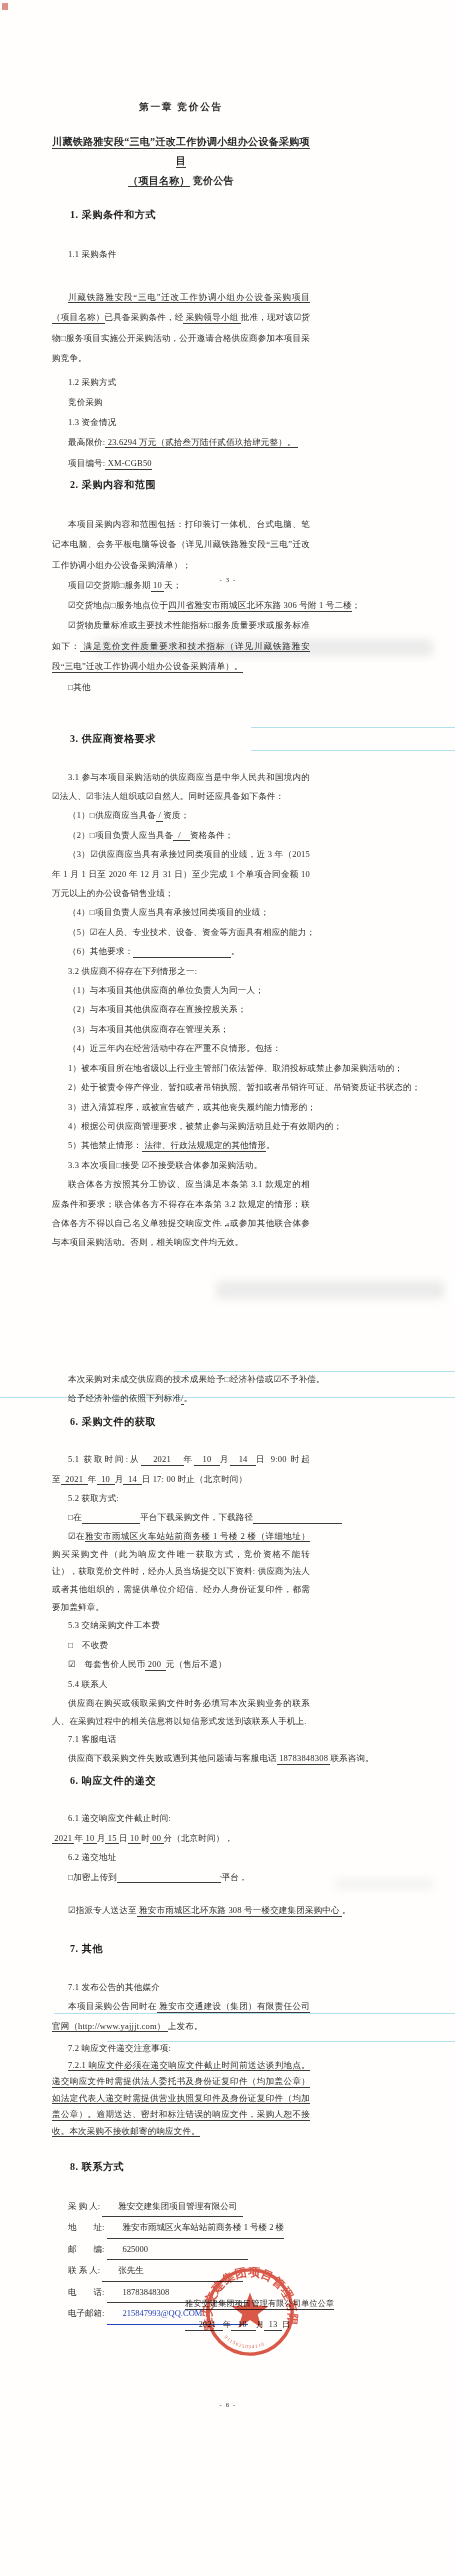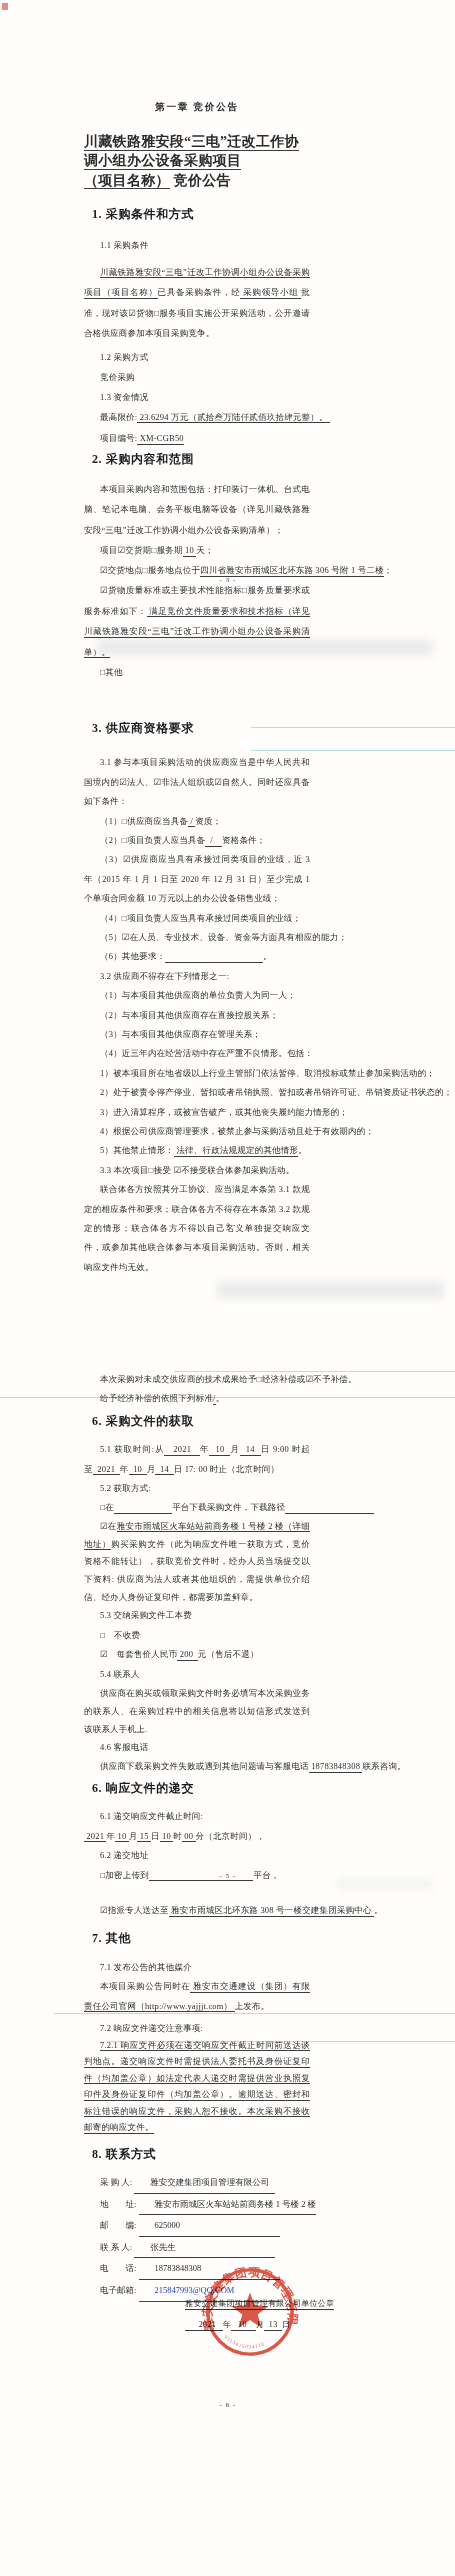--- a/index.html
+++ b/index.html
@@ -3,42 +3,42 @@
 <meta charset="utf-8">
 <style>
   html,body{margin:0;padding:0;background:#e9e9e9;}
   .doc{
     position:relative;width:456px;height:2576px;margin:0 auto;
     background:#fffefd;overflow:hidden;
     font-family:"Liberation Serif","DejaVu Serif",serif;
     color:#2b2b2b;
   }
   .page{position:absolute;left:0;width:372px;box-sizing:border-box;
-        padding-left:84px;padding-right:62px;}
+        padding-left:52px;padding-right:62px;}
   .line,.para{margin:0;font-size:8.5px;letter-spacing:0.2px;}
   .line{line-height:20px;white-space:nowrap;}
   .para{line-height:20.5px;text-align:justify;}
   .indent{text-indent:16px;}
-  .sec{font-size:12px;font-weight:700;color:#1c1c1c;margin:8px;line-height:21.6px;
+  .sec{font-size:10px;font-weight:700;color:#1c1c1c;margin:18px;line-height:21.6px;
        letter-spacing:0.6px;white-space:nowrap;}
   .chapter{text-align:center;font-size:9.7px;font-weight:600;letter-spacing:1.7px;line-height:20px;}
-  .title-line{text-align:left;font-size:14px;font-weight:700;line-height:19.4px;letter-spacing:0.3px;}
+  .title-line{text-align:center;font-size:10px;font-weight:700;line-height:19.4px;letter-spacing:0.3px;}
   .u{border-bottom:0.6px solid #3c3c3c;padding-bottom:0.6px;}
   .blue{color:#2341b8;border-bottom-color:#2341b8;}
   .pageno{position:absolute;left:0;width:456px;text-align:center;
           font-size:6.8px;letter-spacing:1.1px;color:#333;}
   
   .pg2 .line{line-height:19.4px}.pg2 .para{line-height:19.4px}
   .pg3 .line{line-height:19.4px}.pg3 .para{line-height:19.4px}
   .pg3 .para.tight3{line-height:17.7px}
   .pg3 .para.tight2{line-height:18px}
   .pg4 .line{line-height:19.4px}.pg4 .para{line-height:19.4px}
   .pg4 .para.clause{line-height:16.5px}
   .mt26{margin-top:15px}.mt24{margin-top:13.7px}.mt22{margin-top:12.5px}
-  .mt16{margin-top:9px}.mt10{margin-top:7px}
+  .mt16{margin-top:9px}.mt10{margin-top:23px}
   .mt8{margin-top:4.6px}.mt6{margin-top:3.4px}.mt4{margin-top:2.3px}.mt2{margin-top:1.1px}
   .contact-row{line-height:20px;text-indent:16px;font-size:8.5px;white-space:nowrap;}
   .cval{display:inline-block;min-width:141px;border-bottom:0.6px solid #3c3c3c;padding-bottom:0.6px;}
   .cval.blue{border-bottom-color:#2341b8;font-family:"Liberation Serif",serif;}
   
   .artifact{position:absolute;height:1.1px;background:rgba(125,203,221,.6);border-radius:0.6px;}
   .smudge{position:absolute;background:#dcdcdc;filter:blur(4px);opacity:.55;}
   .corner-mark{position:absolute;left:2.3px;top:2.8px;width:5.7px;height:7.4px;
                background:rgba(196,70,56,.6);}
   
@@ -112,21 +112,21 @@
     <h2 class="sec mt4">6. 采购文件的获取</h2>
     <p class="para indent"><span>5.1 获取时间:从</span><span class="u">&nbsp;&nbsp;&nbsp;2021&nbsp;&nbsp;&nbsp;</span><span>年</span><span class="u">&nbsp;&nbsp;10&nbsp;&nbsp;</span><span>月</span><span class="u">&nbsp;&nbsp;14&nbsp;&nbsp;</span><span>日 9:00 时起至</span><span class="u">&nbsp;&nbsp;2021&nbsp;&nbsp;</span><span>年</span><span class="u">&nbsp;&nbsp;10&nbsp;&nbsp;</span><span>月</span><span class="u">&nbsp;&nbsp;14&nbsp;&nbsp;</span><span>日 17: 00 时止（北京时间）</span></p>
     <div class="line indent">5.2 获取方式:</div>
     <p class="line indent"><span>□在</span><span class="u">&nbsp;&nbsp;&nbsp;&nbsp;&nbsp;&nbsp;&nbsp;&nbsp;&nbsp;&nbsp;&nbsp;&nbsp;&nbsp;&nbsp;&nbsp;&nbsp;&nbsp;&nbsp;&nbsp;&nbsp;&nbsp;&nbsp;&nbsp;&nbsp;&nbsp;</span><span>平台下载采购文件，下载路径</span><span class="u">&nbsp;&nbsp;&nbsp;&nbsp;&nbsp;&nbsp;&nbsp;&nbsp;&nbsp;&nbsp;&nbsp;&nbsp;&nbsp;&nbsp;&nbsp;&nbsp;&nbsp;&nbsp;&nbsp;&nbsp;&nbsp;&nbsp;&nbsp;&nbsp;&nbsp;&nbsp;&nbsp;&nbsp;&nbsp;&nbsp;&nbsp;&nbsp;&nbsp;&nbsp;&nbsp;&nbsp;&nbsp;&nbsp;</span></p>
     <p class="para indent tight3"><span>☑在</span><span class="u">雅安市雨城区火车站站前商务楼 1 号楼 2 楼（详细地址）</span><span>购买采购文件（此为响应文件唯一获取方式，竞价资格不能转让），获取竞价文件时，经办人员当场提交以下资料: 供应商为法人或者其他组织的，需提供单位介绍信、经办人身份证复印件，都需要加盖鲜章。</span></p>
     <div class="line indent">5.3 交纳采购文件工本费</div>
     <div class="line indent">□　不收费</div>
     <p class="line indent"><span>☑　每套售价人民币</span><span class="u">&nbsp;200&nbsp;&nbsp;</span><span>元（售后不退）</span></p>
     <div class="line indent">5.4 联系人</div>
     <p class="para indent tight2"><span>供应商在购买或领取采购文件时务必填写本次采购业务的联系人、在采购过程中的相关信息将以短信形式发送到该联系人手机上.</span></p>
-    <div class="line indent">4.6 客服电话</div>
+    <div class="line indent">7.1 客服电话</div>
     <p class="line indent"><span>供应商下载采购文件失败或遇到其他问题请与客服电话</span><span class="u">&nbsp;18783848308&nbsp;</span><span>联系咨询。</span></p>
     <h2 class="sec mt2">6. 响应文件的递交</h2>
     <div class="line indent mt6">6.1 递交响应文件截止时间:</div>
     <p class="line"><span class="u">&nbsp;2021&nbsp;</span><span>年</span><span class="u">&nbsp;10&nbsp;</span><span>月</span><span class="u">&nbsp;15&nbsp;</span><span>日</span><span class="u">&nbsp;10&nbsp;</span><span>时</span><span class="u">&nbsp;00&nbsp;</span><span>分（北京时间），</span></p>
     <div class="line indent">6.2 递交地址</div>
     <p class="line indent"><span>□加密上传到</span><span class="u">&nbsp;&nbsp;&nbsp;&nbsp;&nbsp;&nbsp;&nbsp;&nbsp;&nbsp;&nbsp;&nbsp;&nbsp;&nbsp;&nbsp;&nbsp;&nbsp;&nbsp;&nbsp;&nbsp;&nbsp;&nbsp;&nbsp;&nbsp;&nbsp;&nbsp;&nbsp;&nbsp;&nbsp;&nbsp;&nbsp;&nbsp;&nbsp;&nbsp;&nbsp;&nbsp;&nbsp;&nbsp;&nbsp;&nbsp;&nbsp;&nbsp;&nbsp;&nbsp;&nbsp;&nbsp;</span><span>平台，</span></p>
     <div class="pageno" style="top:579px">- 5 -</div>
   </section>
 
   <section class="page pg4" style="top:1826px;height:639px;padding-top:75px">

